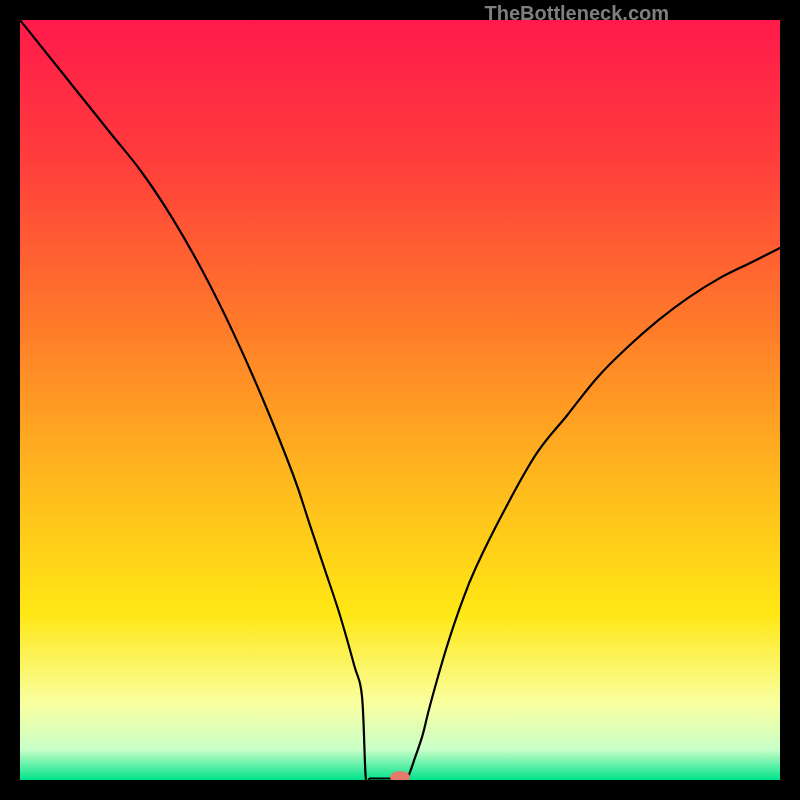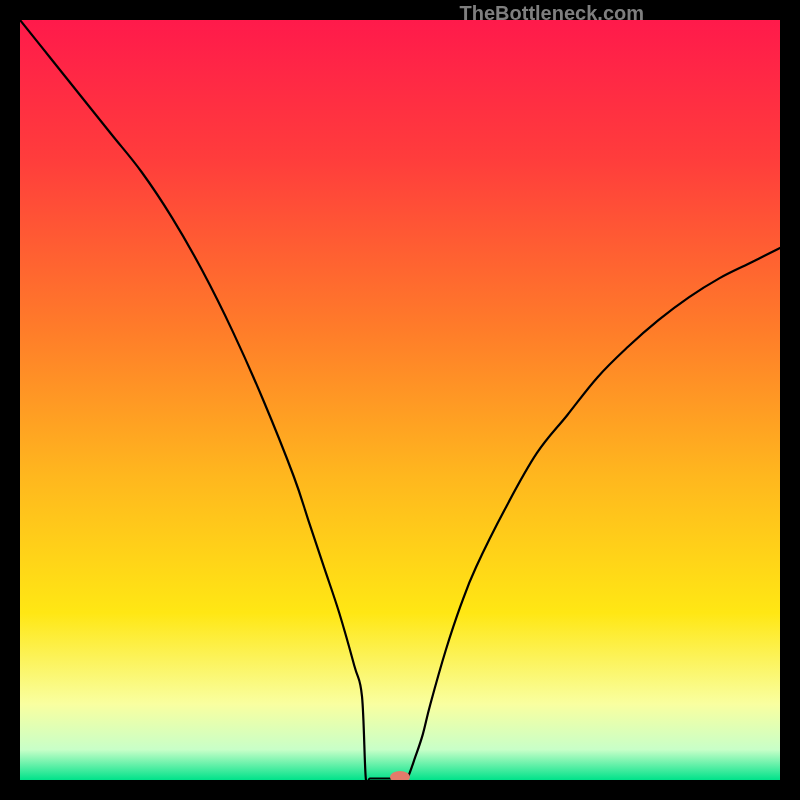--- a/index.html
+++ b/index.html
@@ -10,20 +10,21 @@
     background: #000;
     overflow: hidden;
   }
   .frame {
     position: absolute;
     left: 0;
     top: 0;
     width: 664px;
     height: 800px;
     background: #000;
+    padding-left: 25px;
   }
   .plot-area {
     position: absolute;
     left: 20px;
     top: 20px;
     width: 760px;
     height: 760px;
   }
   .watermark {
     position: absolute;

